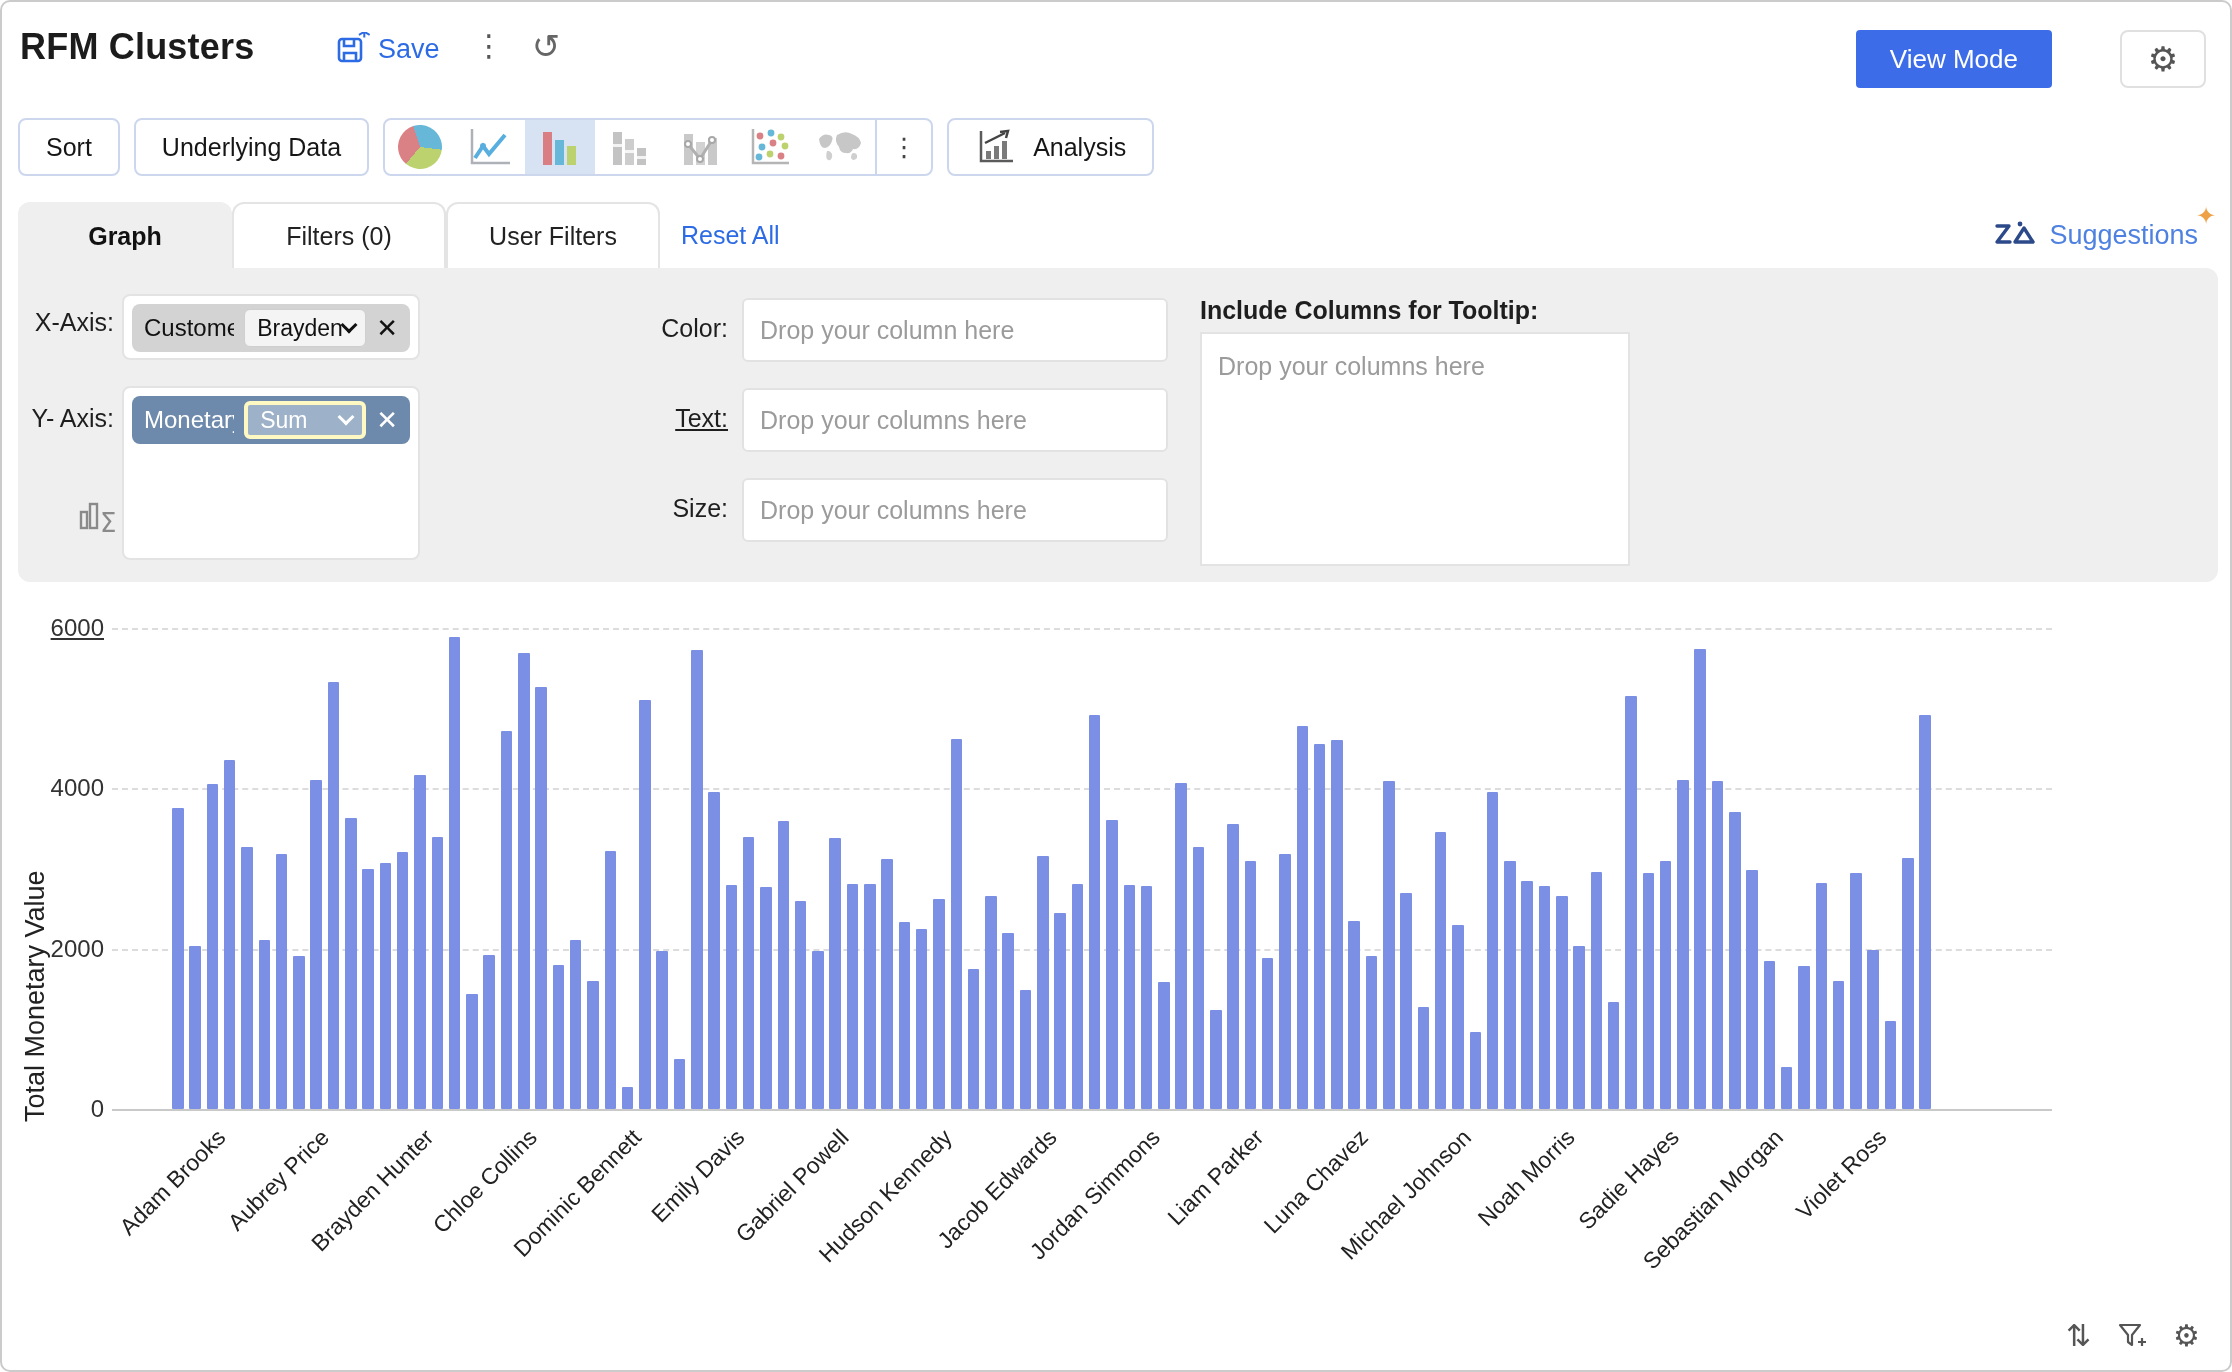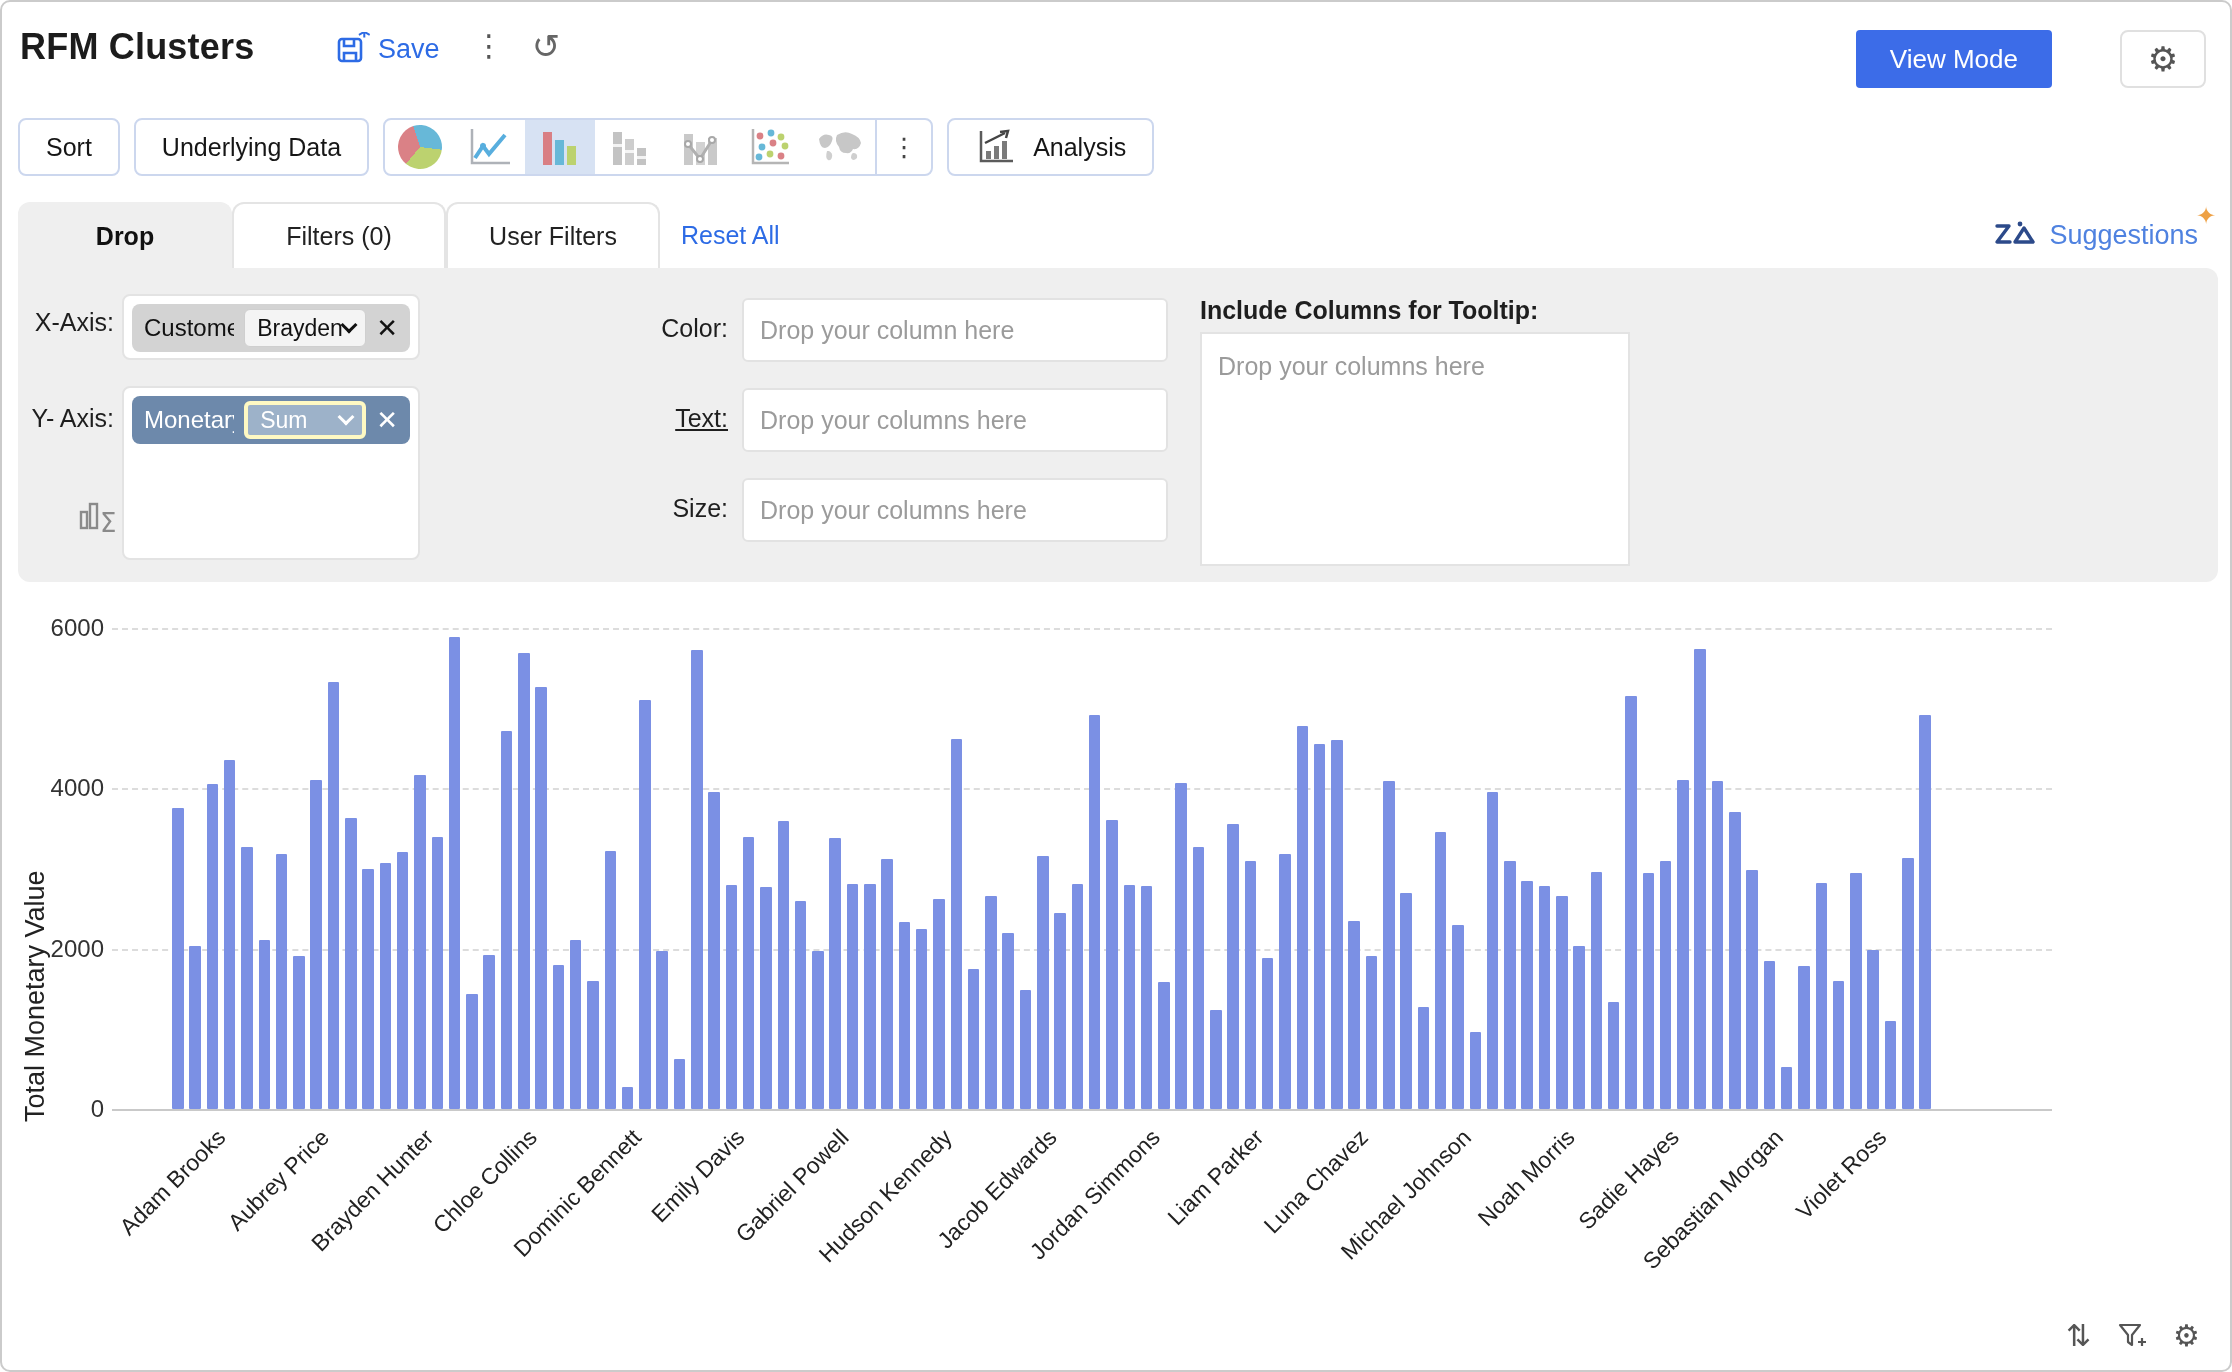--- a/index.html
+++ b/index.html
@@ -193,21 +193,21 @@
           <rect x="27" y="14" width="5" height="18" fill="#7a7a7a"></rect>
           <path d="M10 16 L30 6" stroke="#444" stroke-width="2.5" fill="none"></path>
           <path d="M31 11 L33 4 L25 5" stroke="#444" stroke-width="2.5" fill="none"></path>
         </svg>
       </span>
       <span>Analysis</span>
     </button>
   </div>
 
   <div class="tabs">
-    <div class="tab active">Drop</div>
+    <div class="tab active">Graph</div>
     <div class="tab">Filters  (0)</div>
     <div class="tab">User Filters</div>
     <div class="reset">Reset All</div>
     <div class="suggest">
       <span>
         <svg width="46" height="34" viewBox="0 0 46 34">
           <path d="M4 8 h12 l-12 16 h13" stroke="#2c4a8a" stroke-width="3.4" fill="none" stroke-linejoin="round" stroke-linecap="round"></path>
           <path d="M22 24 l9 -14 l9 14 z" stroke="#2c4a8a" stroke-width="3.4" fill="none" stroke-linejoin="round"></path>
           <circle cx="27" cy="6" r="2.4" fill="#2c4a8a"></circle>
         </svg>
@@ -267,21 +267,21 @@
     <div class="ylabel">Total Monetary Value</div>
     <div id="grid-layer">
         <div class="gridline" style="top: 356.7px;"></div>
         <div class="gridline" style="top: 196.4px;"></div>
         <div class="gridline" style="top: 36.1px;"></div>
       </div>
     <div id="ytick-layer">
         <div class="ytick" style="top: 503px;">0</div>
         <div class="ytick" style="top: 342.7px;">2000</div>
         <div class="ytick" style="top: 182.4px;">4000</div>
-        <div class="ytick" style="top: 22.1px;">6000</div>
+        <div class="ytick" style="top: 22.1px; text-decoration: underline;">6000</div>
       </div>
     <div class="baseline"></div>
     <div class="plot" id="plot">
         <div class="bar" style="left: 60px; height: 301.364px; background: rgb(123, 144, 228);"></div>
         <div class="bar" style="left: 77.3px; height: 162.704px; background: rgb(123, 144, 228);"></div>
         <div class="bar" style="left: 94.6px; height: 324.608px; background: rgb(123, 144, 228);"></div>
         <div class="bar" style="left: 111.9px; height: 348.652px; background: rgb(123, 144, 228);"></div>
         <div class="bar" style="left: 129.2px; height: 262.091px; background: rgb(123, 144, 228);"></div>
         <div class="bar" style="left: 146.5px; height: 169.117px; background: rgb(123, 144, 228);"></div>
         <div class="bar" style="left: 163.8px; height: 254.877px; background: rgb(123, 144, 228);"></div>

